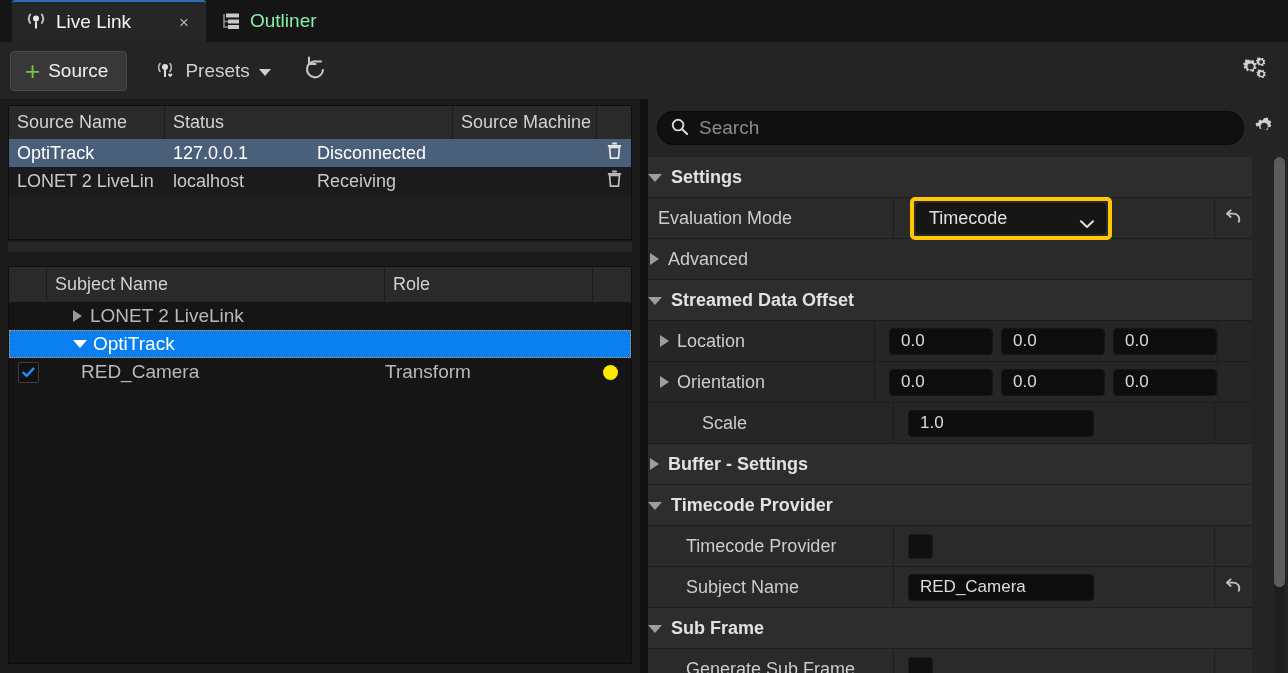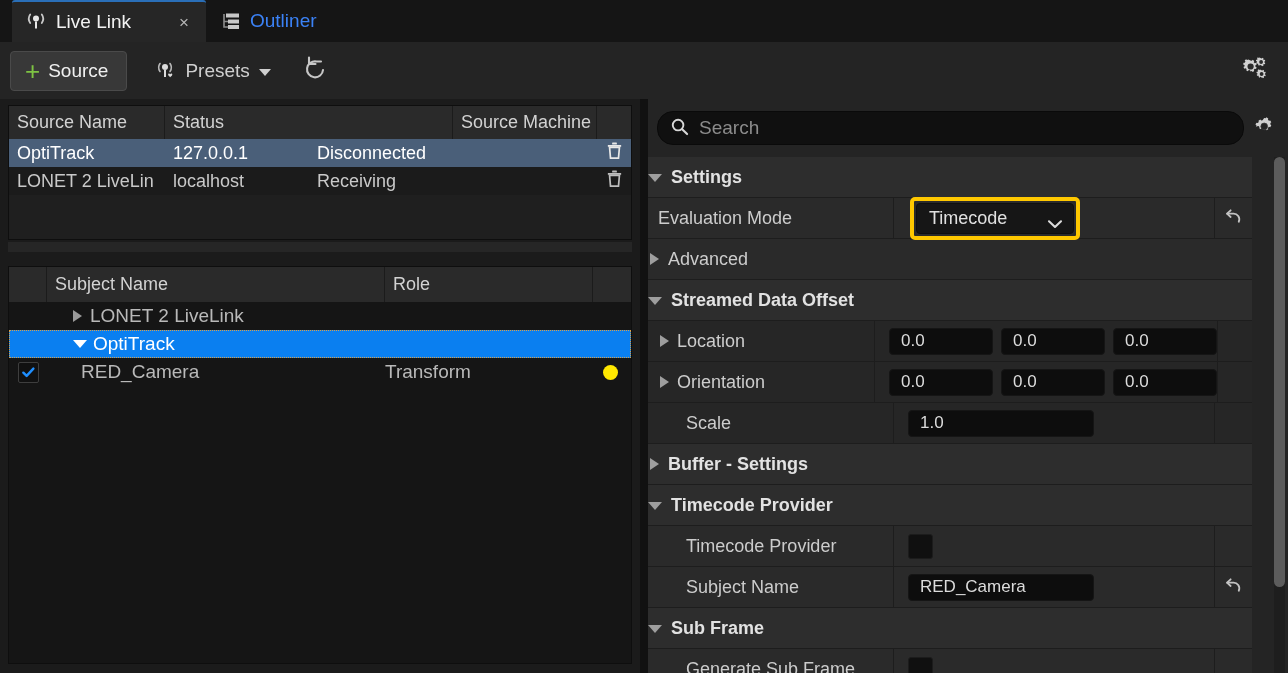--- a/index.html
+++ b/index.html
@@ -24,21 +24,21 @@
     position: relative;
     height: 42px;
   }
   .tab.active {
     background: #262626;
     border-top: 2px solid #2a6fb8;
     border-radius: 3px 3px 0 0;
     padding-top: 0;
   }
   .tab.active .tab-label { color: #f2f2f2; }
-  .tab-label { font-size: 19px; color: #3b82f6; white-space: nowrap; }
+  .tab-label { font-size: 19px; color: #86efac; white-space: nowrap; }
   .tab .tab-close {
     margin-left: 36px; font-size: 17px; color: #b5b5b5; line-height: 1;
     width: 16px; text-align: center;
   }
   .tab-icon { width: 22px; height: 22px; display: block; }
 
   
   .toolbar {
     position: absolute; left: 0; top: 42px; width: 1288px; height: 57px;
     background: #242424;
@@ -204,21 +204,21 @@
   .text-field {
     width: 186px; height: 27px; background: #0d0d0d; border: 1px solid #151515;
     border-radius: 4px; color: #dcdcdc; font-size: 17px;
     display: flex; align-items: center; padding-left: 11px;
   }
   .combo-highlight {
     border: 4px solid #ffc800; border-radius: 5px; padding: 2px;
     display: inline-block; margin-left: -4px;
   }
   .combo {
-    width: 158px; height: 31px; background: #161616; border: 1px solid #0f0f0f;
+    width: 190px; height: 31px; background: #161616; border: 1px solid #0f0f0f;
     border-radius: 4px; display: flex; align-items: center;
     padding: 0 10px 0 12px; color: #e0e0e0; font-size: 18px;
   }
   .combo .combo-text { flex: 1; }
   .chev { width: 16px; height: 10px; }
   .cbox {
     width: 25px; height: 25px; background: #101010; border: 1px solid #1c1c1c;
     border-radius: 3px;
   }
   .scrollbar {
@@ -491,21 +491,21 @@
         </div>
         <div class="prop-val" style="padding-left:14px;">
           <span class="num-field">0.0</span>
           <span class="num-field">0.0</span>
           <span class="num-field">0.0</span>
         </div>
         <div class="prop-reset"></div>
       </div>
 
       <div class="prop-row alt">
-        <div class="prop-name sub" style="padding-left:38px;">Scale</div>
+        <div class="prop-name sub" style="padding-left:54px;">Scale</div>
         <div class="prop-val" style="padding-left:14px;">
           <span class="num-field wide">1.0</span>
         </div>
         <div class="prop-reset"></div>
       </div>
 
       <div class="cat-row">
         <span class="tri-cat-r"></span>
         <span class="cat-label">Buffer - Settings</span>
       </div>

